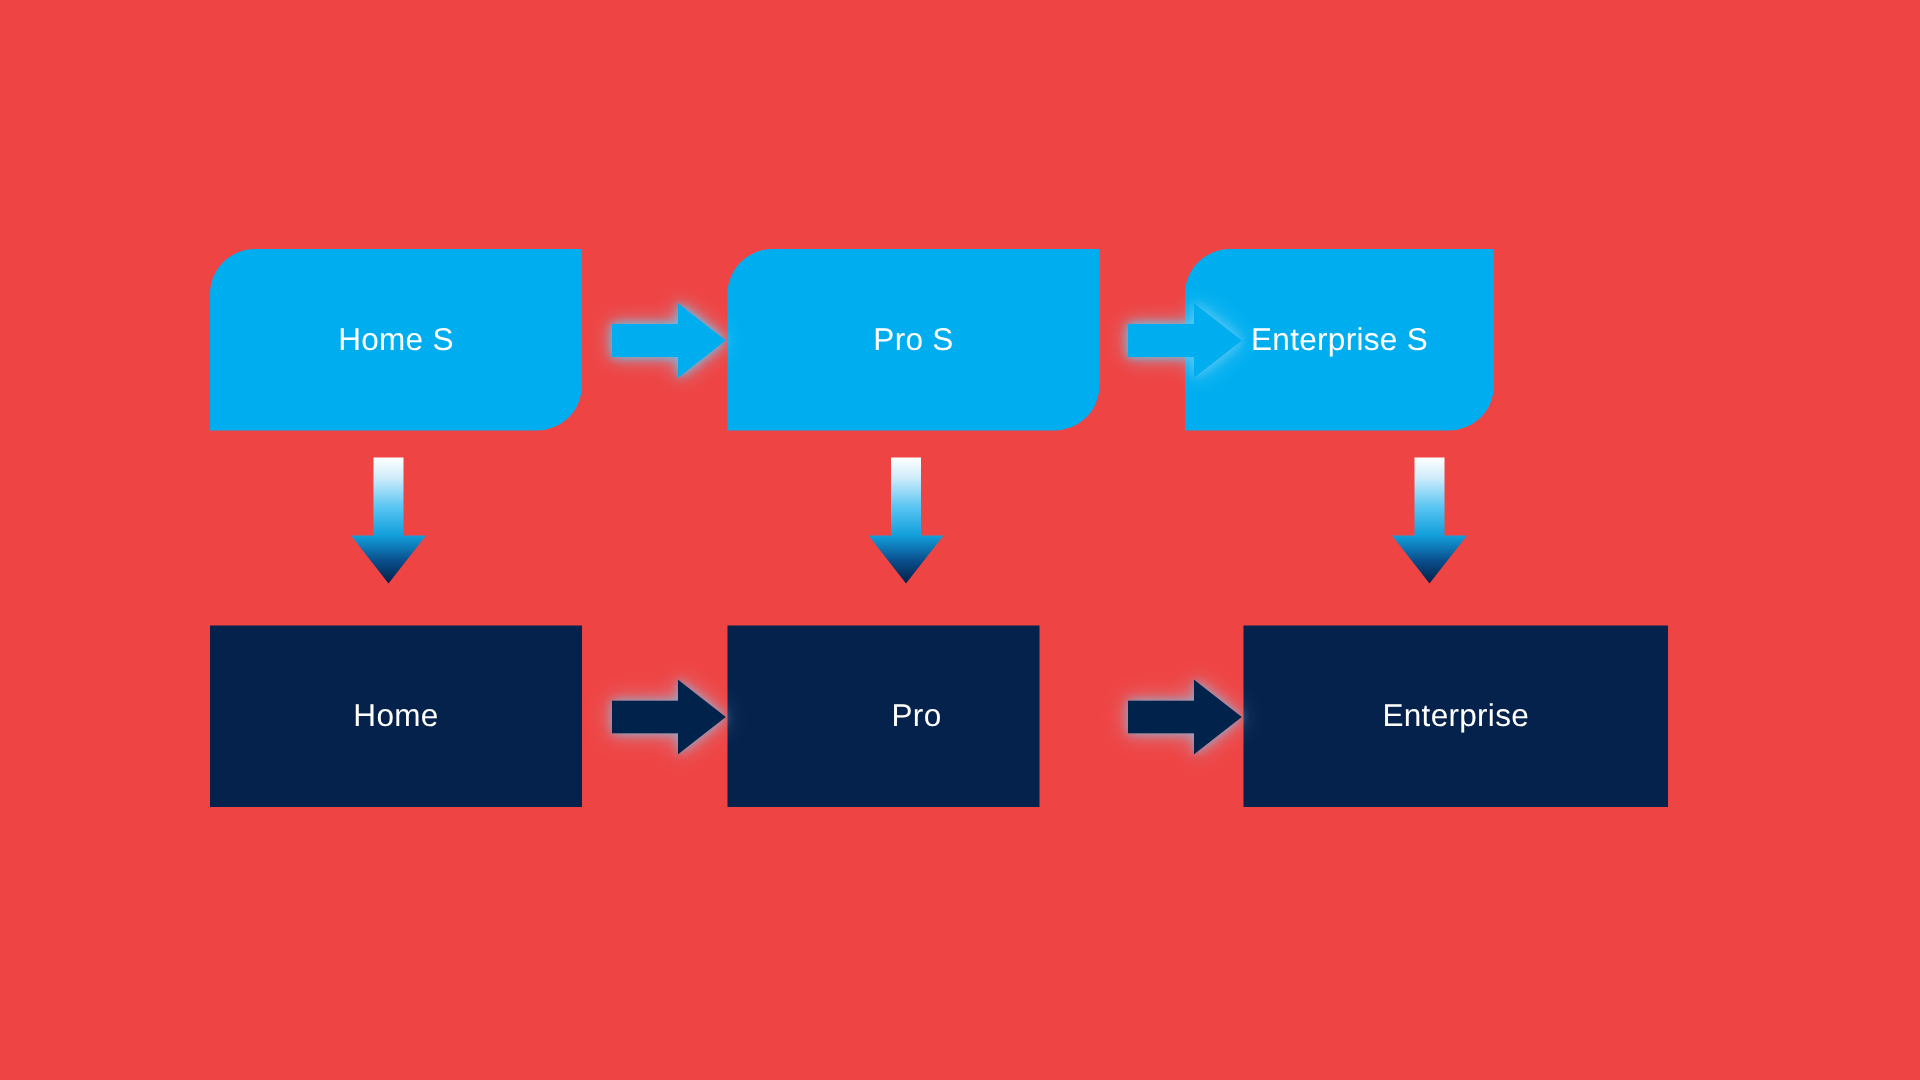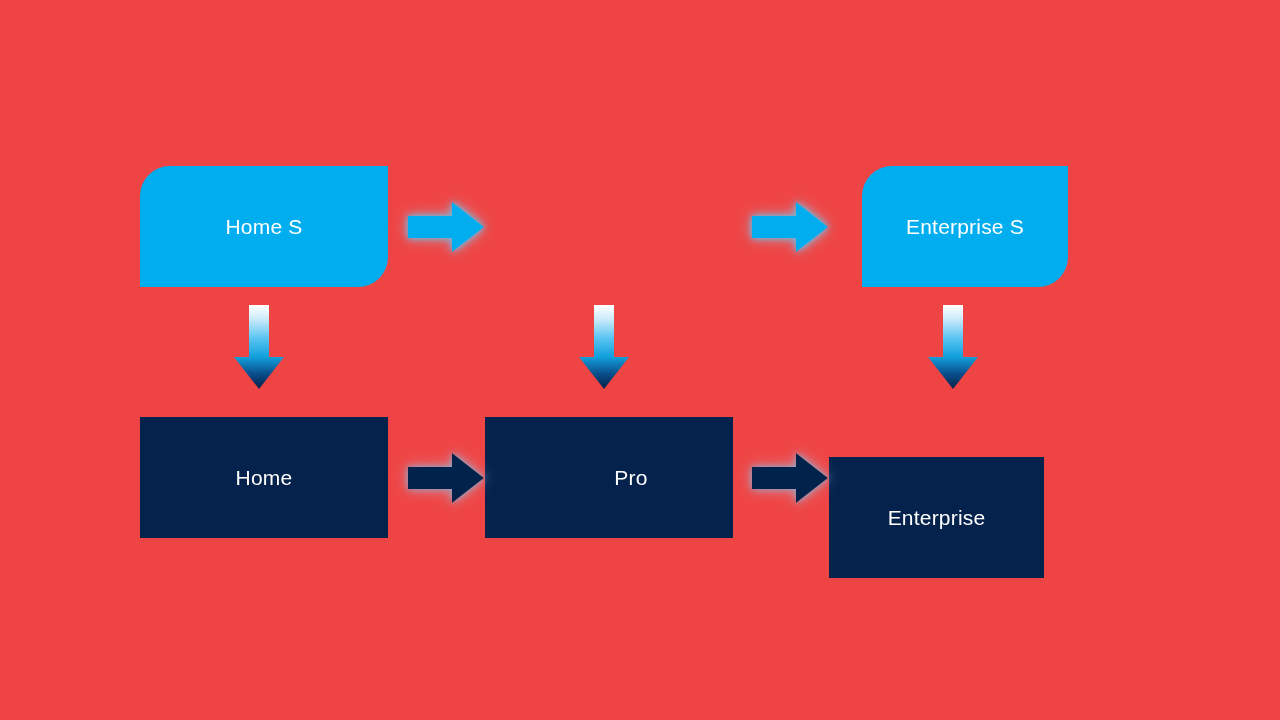--- a/index.html
+++ b/index.html
@@ -67,34 +67,37 @@
 </style>
 </head>
 <body>
 
 <div id="canvas">
 
   <div class="node-box tier-top" style="left:140px; top:166px; width:248px; height:121px;">
     <span class="node-label">Home S</span>
   </div>
 
+  <div class="node-box tier-top" style="left:485px; top:166px; width:248px; height:121px;">
+    <span class="node-label">Pro S</span>
+  </div>
 
-  <div class="node-box tier-top" style="left:862px; top:166px; width:206px; height:121px;">
+  <div class="node-box tier-top" style="left:790px; top:166px; width:206px; height:121px;">
     <span class="node-label">Enterprise S</span>
   </div>
 
   <div class="node-box tier-bottom" style="left:140px; top:417px; width:248px; height:121px;justify-content:center;">
     <span class="node-label">Home</span>
   </div>
 
-  <div class="node-box tier-bottom" style="left:485px; top:417px; width:248px; height:121px;padding-left:44px;">
+  <div class="node-box tier-bottom" style="left:485px; top:417px; width:208px; height:121px;padding-left:44px;">
     <span class="node-label">Pro</span>
   </div>
 
-  <div class="node-box tier-bottom" style="left:829px; top:417px; width:215px; height:121px;margin-top:40px;">
+  <div class="node-box tier-bottom" style="left:829px; top:417px; width:283px; height:121px;">
     <span class="node-label">Enterprise</span>
   </div>
 
   <svg width="0" height="0" style="position:absolute;left:0;top:0;" aria-hidden="true">
     <defs>
 
       <filter id="glowCyan" x="-60%" y="-60%" width="220%" height="220%">
         <feDropShadow dx="0" dy="0" stdDeviation="3.2" flood-color="#4FC6F4" flood-opacity="0.95"></feDropShadow>
         <feDropShadow dx="0" dy="0" stdDeviation="6.5" flood-color="#8BDCFA" flood-opacity="0.55"></feDropShadow>
       </filter>

